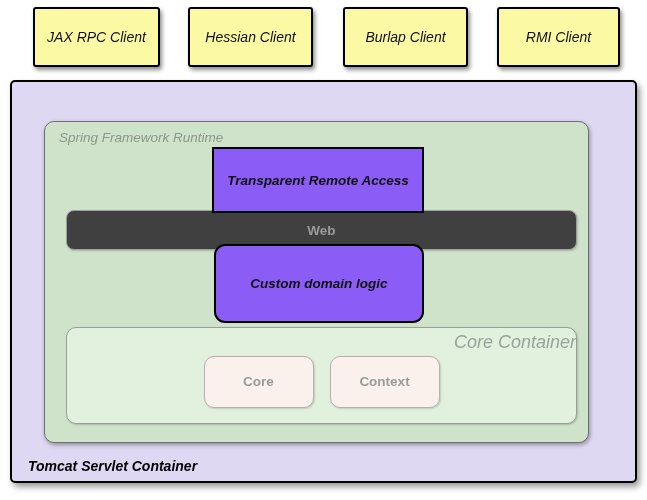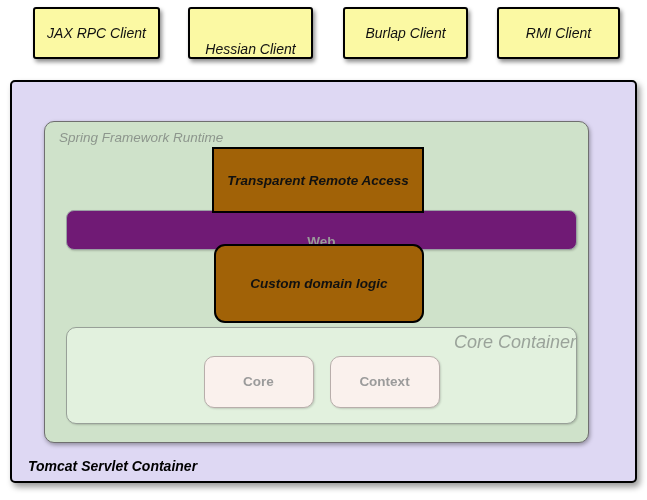--- a/index.html
+++ b/index.html
@@ -9,38 +9,38 @@
     height: 500px;
     background: #ffffff;
     font-family: "Liberation Sans", "DejaVu Sans", sans-serif;
     overflow: hidden;
   }
 
   
   .client-box {
     position: absolute;
     top: 7px;
-    height: 52px;
+    height: 60px;
     background: #FBF9A3;
     border: 2px solid #000000;
     border-radius: 3px;
     box-shadow: 2px 3px 4px rgba(0,0,0,0.45);
     display: flex;
     align-items: center;
     justify-content: center;
     box-sizing: border-box;
   }
   .client-box .client-label {
     font-style: italic;
     font-size: 14px;
     color: #111111;
     white-space: nowrap;
   }
   .client-1 { left: 33px;  width: 127px; }
-  .client-2 { left: 188px; width: 125px; align-items: flex-end; }
+  .client-2 { left: 188px; width: 125px; }
   .client-3 { left: 343px; width: 125px; }
   .client-4 { left: 497px; width: 123px; }
 
   
   .tomcat-box {
     position: absolute;
     left: 10px;
     top: 80px;
     width: 627px;
     height: 403px;
@@ -84,40 +84,40 @@
     white-space: nowrap;
   }
 
   
   .web-bar {
     position: absolute;
     left: 21px;
     top: 88px;
     width: 511px;
     height: 40px;
-    background: #701a75;
+    background: #404040;
     border: 1px solid #9aa0a3;
     border-radius: 8px;
     box-shadow: 1px 1px 2px rgba(0,0,0,0.18);
     display: flex;
-    align-items: flex-end;
+    align-items: center;
     justify-content: center;
     box-sizing: border-box;
     z-index: 1;
   }
   .web-label {
     font-weight: bold;
     font-size: 13.5px;
     color: #999999;
   }
 
   
   .yellow-box {
     position: absolute;
-    background: #a16207;
+    background: #8b5cf6;
     border: 2px solid #000000;
     display: flex;
     align-items: center;
     justify-content: center;
     box-sizing: border-box;
     z-index: 2;
   }
   .yellow-box .yellow-label {
     font-weight: bold;
     font-style: italic;

